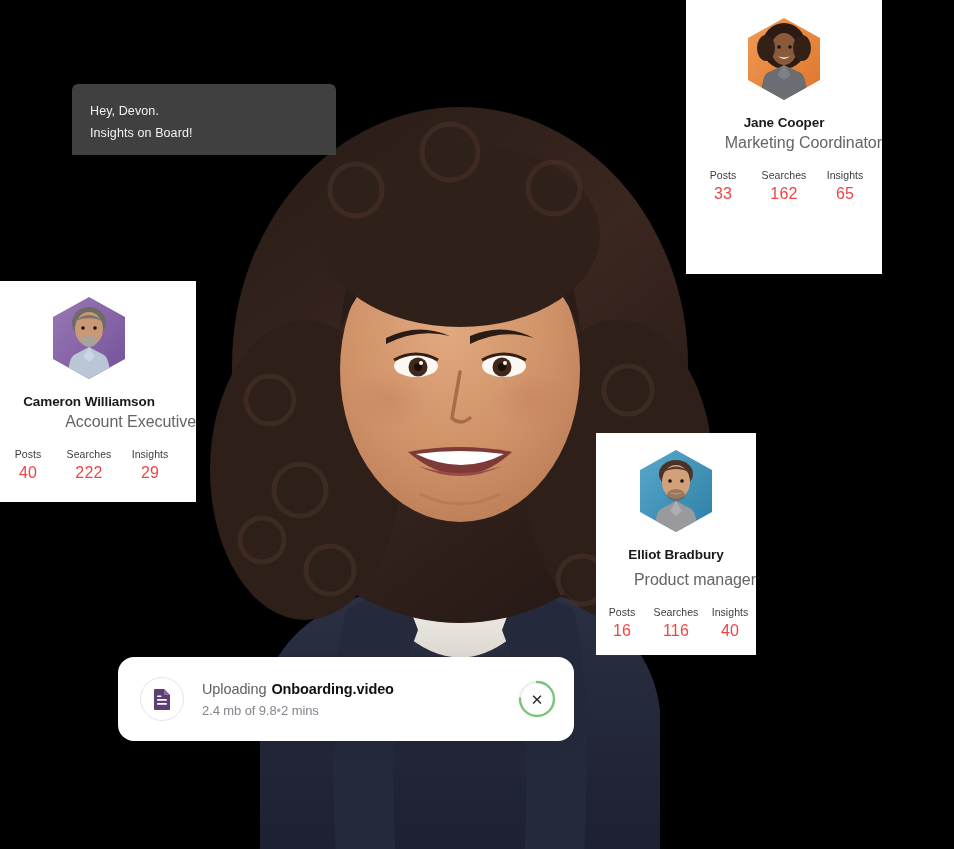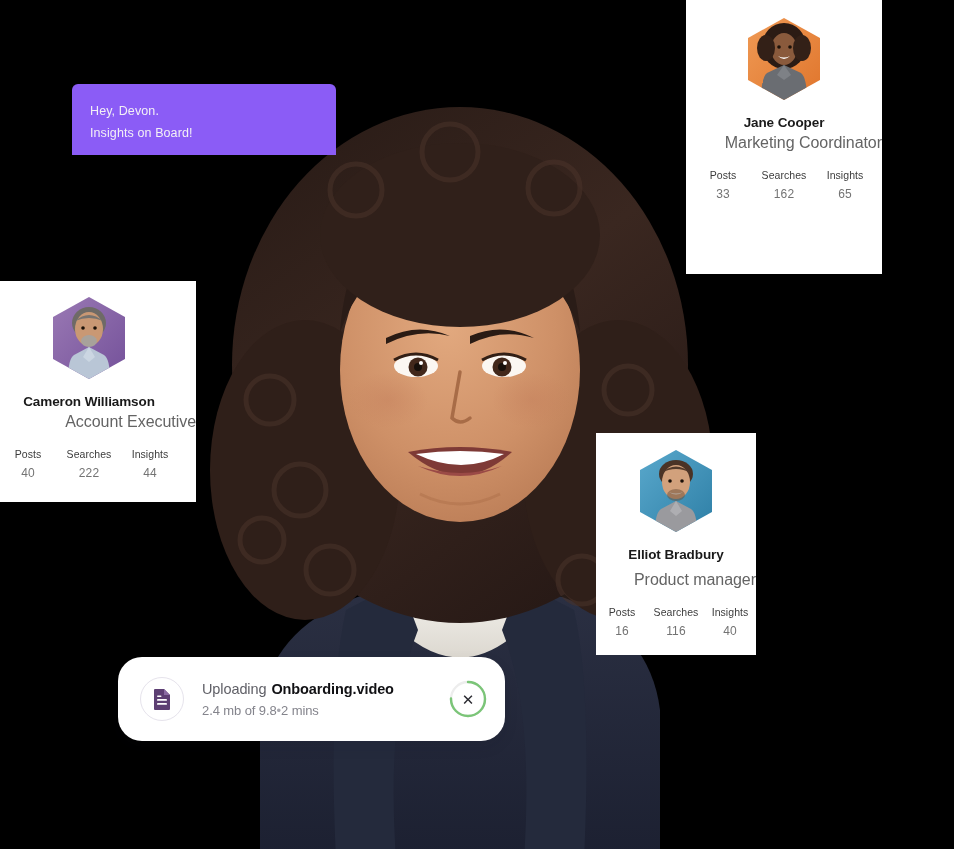--- a/index.html
+++ b/index.html
@@ -32,21 +32,21 @@
   }
   .hero-svg { width: 100%; height: 100%; display: block; }
 
   
   .welcome-box {
     position: absolute;
     left: 72px;
     top: 84px;
     width: 264px;
     height: 71px;
-    background: #8b5cf6;
+    background: #404040;
     border-top-left-radius: 6px;
     border-top-right-radius: 6px;
     padding: 16px 12px 0 18px;
     z-index: 6;
   }
   .welcome-line {
     color: #F3F0F6;
     font-size: 12.5px;
     line-height: 22px;
     letter-spacing: 0.1px;
@@ -96,22 +96,22 @@
     text-align: center;
     min-width: 54px;
   }
   .stat-label {
     font-size: 10.5px;
     color: #3C3C3C;
     line-height: 14px;
     letter-spacing: 0.05px;
   }
   .stat-value {
-    font-size: 12px;
-    color: #737373;
+    font-size: 16px;
+    color: #ef4444;
     line-height: 24px;
     letter-spacing: 0.2px;
   }
 
   
   .card-jane   .avatar-hex { margin-top: 16px; }
   .card-jane   .card-name  { margin-top: 13px; }
   .card-jane   .card-role  { margin-top: 4px; }
   .card-jane   .stats-row  { margin-top: 16px; }
   .card-jane   .stat-col:nth-child(1){ width:58px; }
@@ -132,24 +132,24 @@
   .card-elliot .stats-row  { margin-top: 16px; }
   .card-elliot .stat-col:nth-child(1){ width:58px; }
   .card-elliot .stat-col:nth-child(2){ width:64px; }
   .card-elliot .stat-col:nth-child(3){ width:58px; }
 
   
   .upload-toast {
     position: absolute;
     left: 118px;
     top: 657px;
-    width: 387px;
+    width: 456px;
     height: 84px;
     background: #FFFFFF;
-    border-radius: 24px;
+    border-radius: 16px;
     box-shadow: 0 6px 14px rgba(20,22,35,0.10);
     display: flex;
     align-items: center;
     padding: 0 18px 0 22px;
     z-index: 9;
   }
   .file-badge {
     width: 44px;
     height: 44px;
     border-radius: 50%;
@@ -377,21 +377,21 @@
       <div class="stat-col">
         <div class="stat-label">Posts</div>
         <div class="stat-value">40</div>
       </div>
       <div class="stat-col">
         <div class="stat-label">Searches</div>
         <div class="stat-value">222</div>
       </div>
       <div class="stat-col">
         <div class="stat-label">Insights</div>
-        <div class="stat-value">44</div>
+        <div class="stat-value">29</div>
       </div>
     </div>
   </div>
 
   <div class="profile-card card-elliot">
     <div class="avatar-hex">
       <svg class="hex-svg" viewBox="0 0 86 86" xmlns="http://www.w3.org/2000/svg">
         <defs>
           <linearGradient id="hexE" x1="0" y1="0" x2="1" y2="1">
             <stop offset="0%" stop-color="#59A8CC"></stop>

